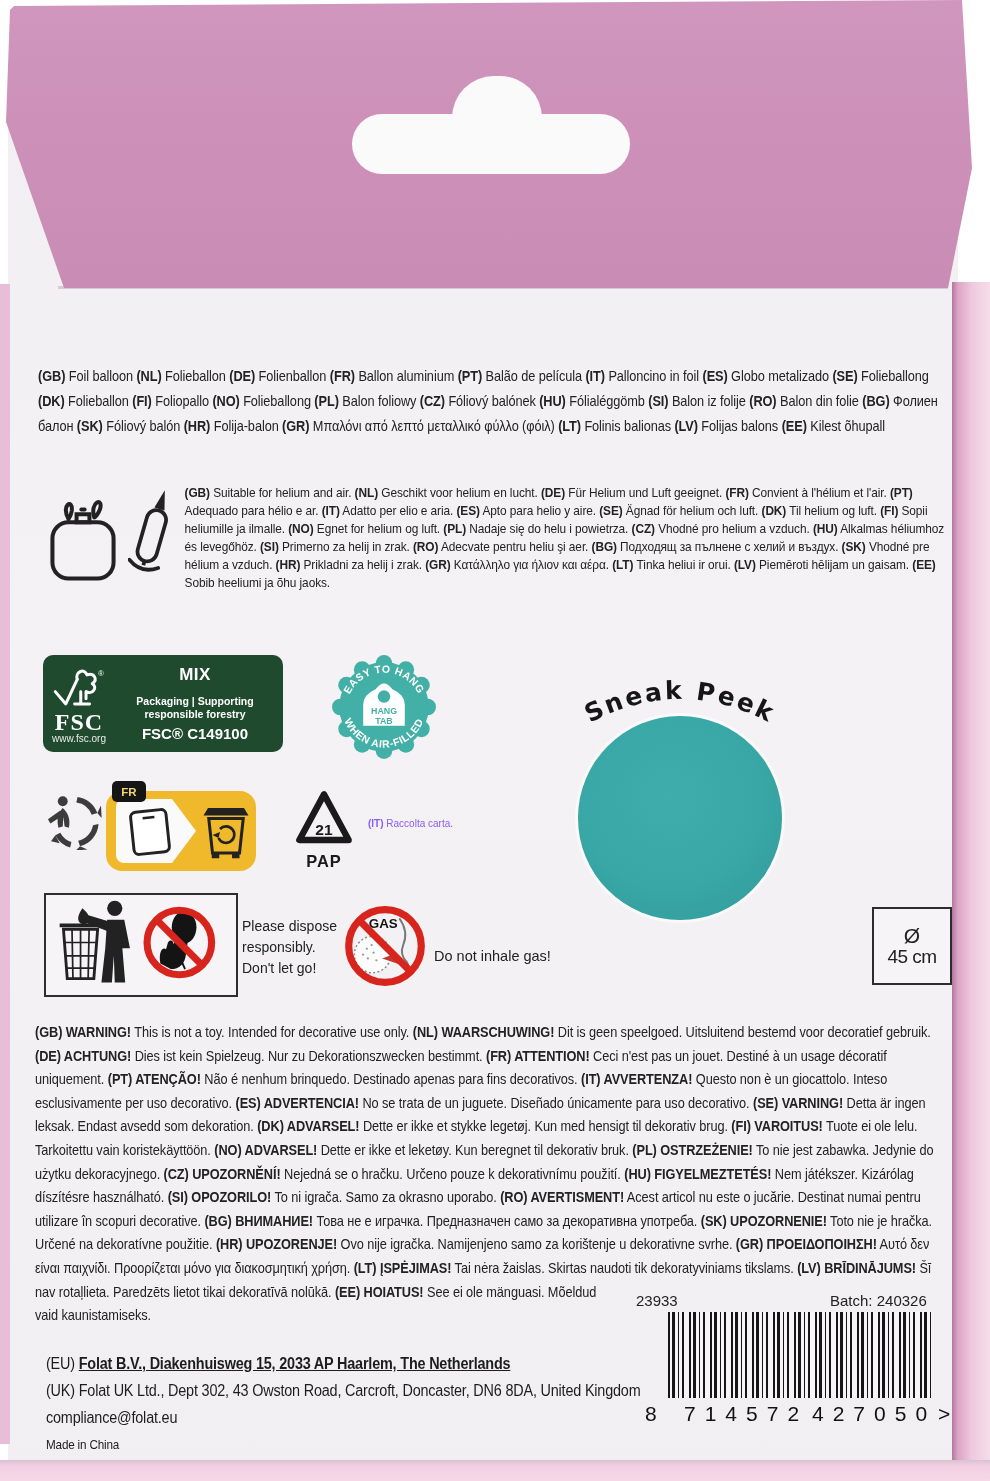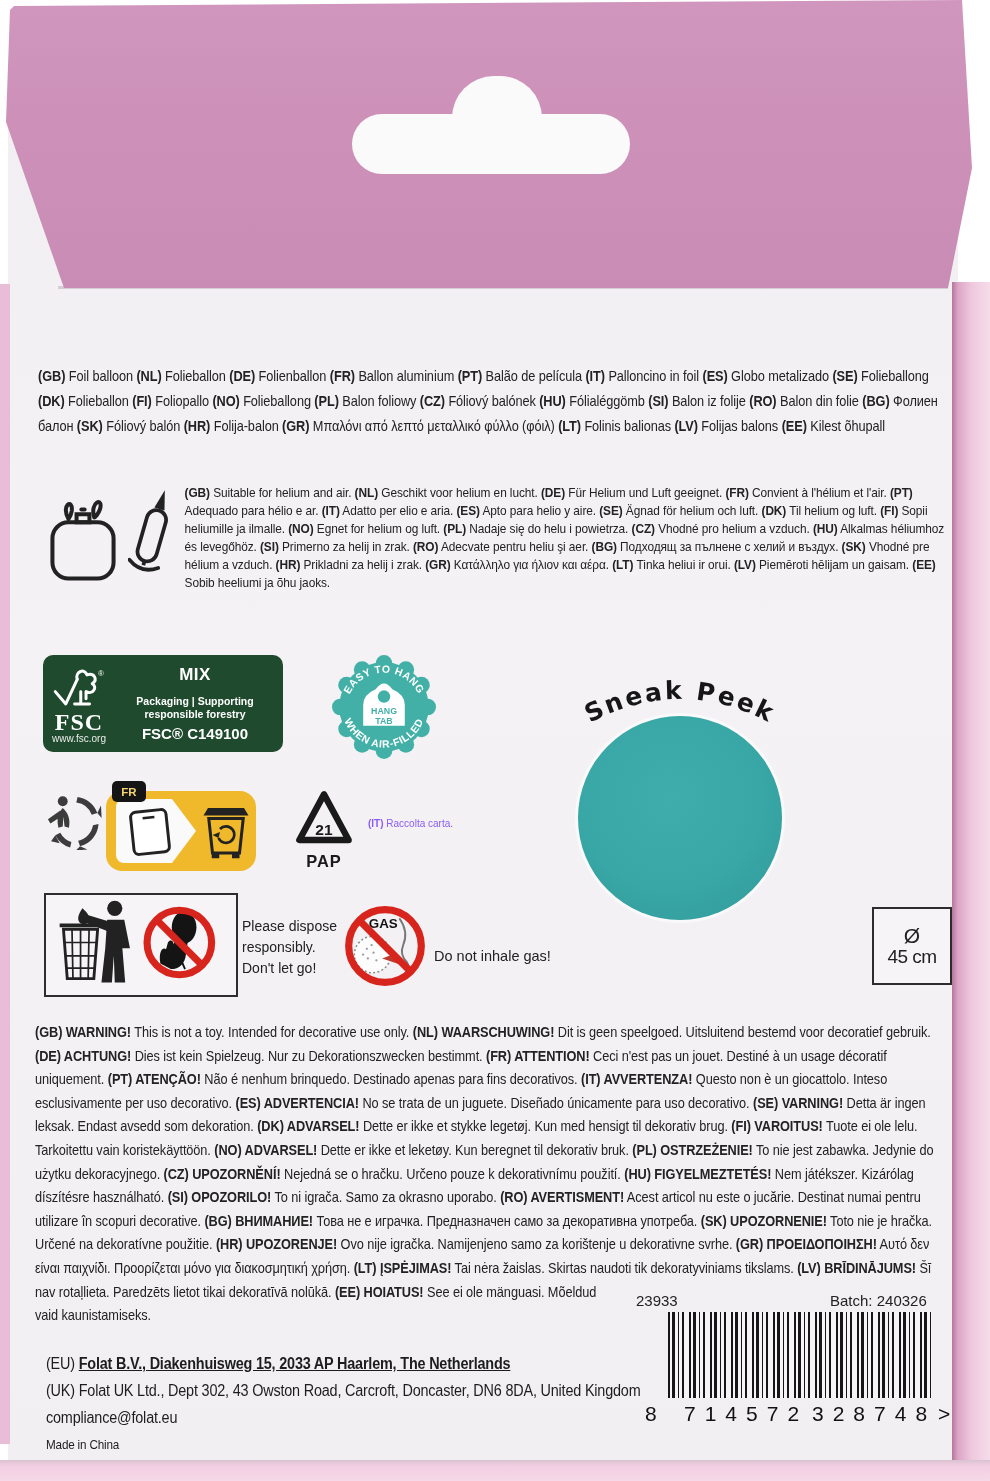--- a/index.html
+++ b/index.html
@@ -256,21 +256,21 @@
 
   <div class="abs cond" style="left:35px;top:1021px;width:1042px;">
     <p class="warn"><span><b>(GB) WARNING!</b> This is not a toy. Intended for decorative use only. <b>(NL) WAARSCHUWING!</b> Dit is geen speelgoed. Uitsluitend bestemd voor decoratief gebruik. <b>(DE) ACHTUNG!</b> Dies ist kein Spielzeug. Nur zu Dekorationszwecken bestimmt. <b>(FR) ATTENTION!</b> Ceci n'est pas un jouet. Destiné à un usage décoratif uniquement. <b>(PT) ATENÇÃO!</b> Não é nenhum brinquedo. Destinado apenas para fins decorativos. <b>(IT) AVVERTENZA!</b> Questo non è un giocattolo. Inteso esclusivamente per uso decorativo. <b>(ES) ADVERTENCIA!</b> No se trata de un juguete. Diseñado únicamente para uso decorativo. <b>(SE) VARNING!</b> Detta är ingen leksak. Endast avsedd som dekoration. <b>(DK) ADVARSEL!</b> Dette er ikke et stykke legetøj. Kun med hensigt til dekorativ brug. <b>(FI) VAROITUS!</b> Tuote ei ole lelu. Tarkoitettu vain koristekäyttöön. <b>(NO) ADVARSEL!</b> Dette er ikke et leketøy. Kun beregnet til dekorativ bruk. <b>(PL) OSTRZEŻENIE!</b> To nie jest zabawka. Jedynie do użytku dekoracyjnego. <b>(CZ) UPOZORNĚNÍ!</b> Nejedná se o hračku. Určeno pouze k dekorativnímu použití. <b>(HU) FIGYELMEZTETÉS!</b> Nem játékszer. Kizárólag díszítésre használható. <b>(SI) OPOZORILO!</b> To ni igrača. Samo za okrasno uporabo. <b>(RO) AVERTISMENT!</b> Acest articol nu este o jucărie. Destinat numai pentru utilizare în scopuri decorative. <b>(BG) ВНИМАНИЕ!</b> Това не е играчка. Предназначен само за декоративна употреба. <b>(SK) UPOZORNENIE!</b> Toto nie je hračka. Určené na dekoratívne použitie. <b>(HR) UPOZORENJE!</b> Ovo nije igračka. Namijenjeno samo za korištenje u dekorativne svrhe. <b>(GR) ΠΡΟΕΙΔΟΠΟΙΗΣΗ!</b> Αυτό δεν είναι παιχνίδι. Προορίζεται μόνο για διακοσμητική χρήση. <b>(LT) ĮSPĖJIMAS!</b> Tai nėra žaislas. Skirtas naudoti tik dekoratyviniams tikslams.</span> <span class="bc-spacer"></span><span><b>(LV) BRĪDINĀJUMS!</b> Šī nav rotaļlieta. Paredzēts lietot tikai dekoratīvā nolūkā. <b>(EE) HOIATUS!</b> See ei ole mänguasi. Mõeldud vaid kaunistamiseks.</span></p>
   </div>
 
   <div class="abs sku">23933</div>
   <div class="abs batch">Batch: 240326</div>
   <div class="abs bc-bars"></div>
   <span class="abs bc-digit" style="left:645px;">8</span>
   <span class="abs bc-digit bc-group" style="left:684px;">714572</span>
-  <span class="abs bc-digit bc-group" style="left:812px;">328748</span>
+  <span class="abs bc-digit bc-group" style="left:812px;">427050</span>
   <span class="abs bc-digit" style="left:938px;">&gt;</span>
 
   <div class="abs addr">
     <p><span>(EU) </span><span class="addr-eu">Folat B.V., Diakenhuisweg 15, 2033 AP Haarlem, The Netherlands</span></p>
     <p>(UK) Folat UK Ltd., Dept 302, 43 Owston Road, Carcroft, Doncaster, DN6 8DA, United Kingdom</p>
     <p>compliance@folat.eu</p>
     <p class="made-in">Made in China</p>
   </div>
 
 </div>

